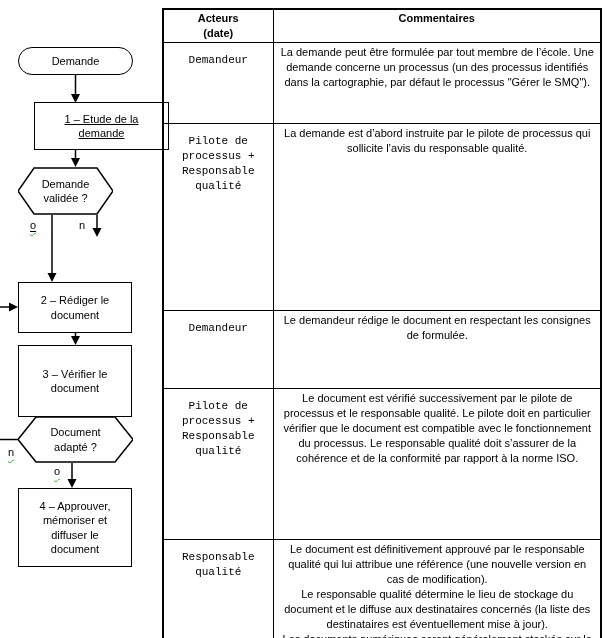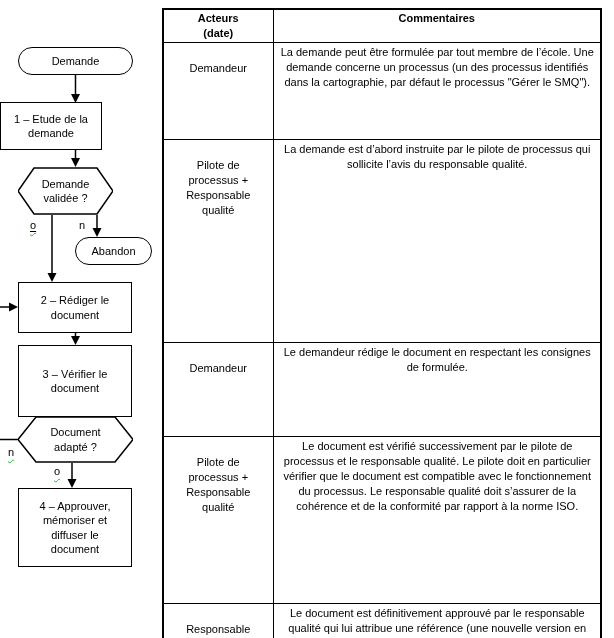--- a/index.html
+++ b/index.html
@@ -21,21 +21,21 @@
   .u-black{text-decoration:underline solid #000 1px;text-underline-offset:2px;}
 
   
   .doc-table{position:absolute;left:162px;top:8px;width:438px;border-collapse:collapse;
              table-layout:fixed;border:2px solid #000;font-size:11px;line-height:15px;}
   .doc-table col.c1{width:110px;}
   .doc-table col.c2{width:328px;}
   .doc-table th,.doc-table td{border:1.5px solid #000;vertical-align:top;
              white-space:pre-line;overflow:hidden;}
   .doc-table th{font-weight:bold;text-align:center;padding:1px 2px;height:29px;}
-  .doc-table td.actor{text-align:center;padding:18px 3px;}
+  .doc-table td.actor{text-align:center;padding:10px 3px;font-family:Liberation Mono, monospace;}
   .doc-table td.comment{text-align:center;padding:2px 5px 2px 6px;}
   tr.r0 td{height:60px;}
   tr.r1 td{height:166px;}
   tr.r2 td{height:57px;}
   tr.r3 td{height:130px;}
   tr.r4 td{height:152px;}
 </style>
 </head>
 <body>
 
@@ -71,36 +71,33 @@
 
         <line x1="72" y1="463" x2="72" y2="480"></line>
         <polygon points="67.5,479 76.5,479 72,488" stroke="none"></polygon>
       </g>
     </svg>
 
     <div class="node stadium" style="left:18px;top:47px;width:115px;height:28px;">
       <span>Demande</span>
     </div>
 
-    <div class="node rect" style="left:0;top:102px;width:102px;height:48px;">
+    <div class="node rect" style="left:34px;top:102px;width:135px;height:48px;text-decoration:underline;">
       <span>1 – Etude de la
 demande</span>
     </div>
 
     <div class="node hex" style="left:18px;top:167px;width:95px;height:48px;">
       <svg width="95" height="48" viewBox="0 0 95 48">
         <polygon points="0,24 16,1 79,1 95,24 79,47 16,47" fill="#fff" stroke="#000" stroke-width="1.5"></polygon>
       </svg>
       <span class="lbl">Demande
 validée ?</span>
     </div>
 
-    <div class="node stadium" style="left:75px;top:237px;width:77px;height:28px;">
-      <span>Abandon</span>
-    </div>
 
     <div class="node rect" style="left:18px;top:282px;width:114px;height:51px;">
       <span>2 – Rédiger le
 document</span>
     </div>
 
     <div class="node rect" style="left:18px;top:345px;width:114px;height:72px;">
       <span>3 – Vérifier le
 document</span>
     </div>

